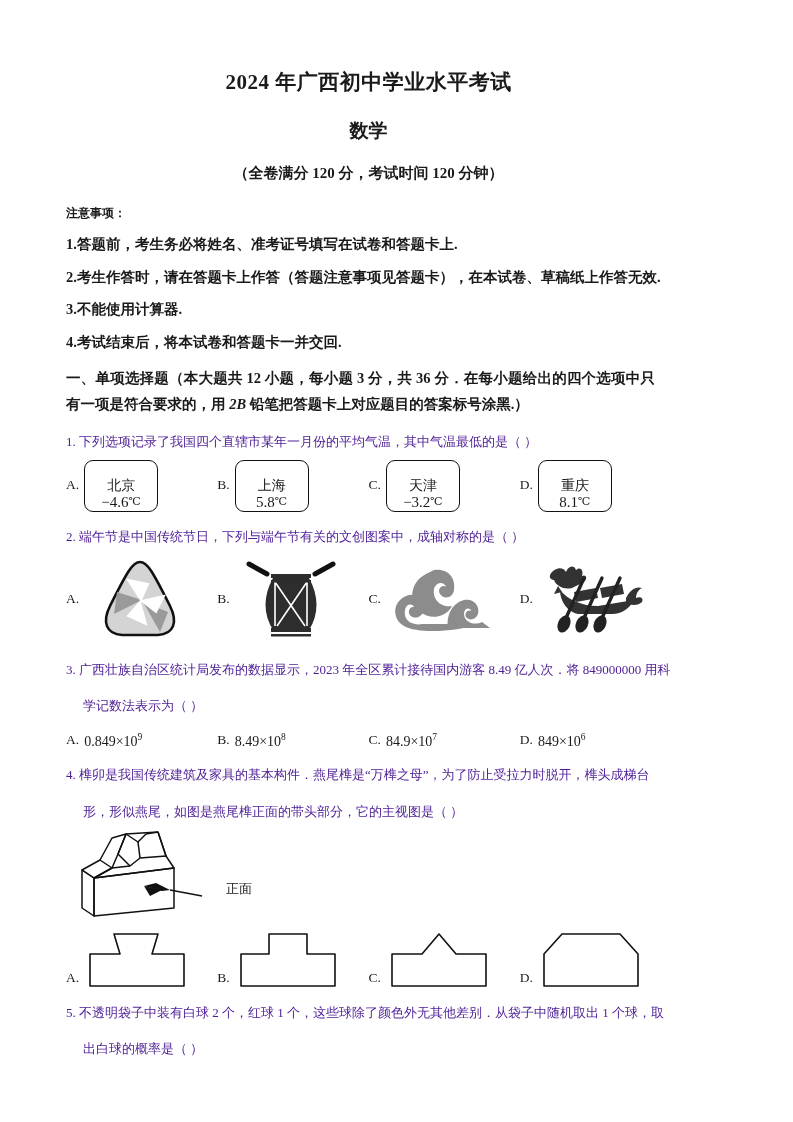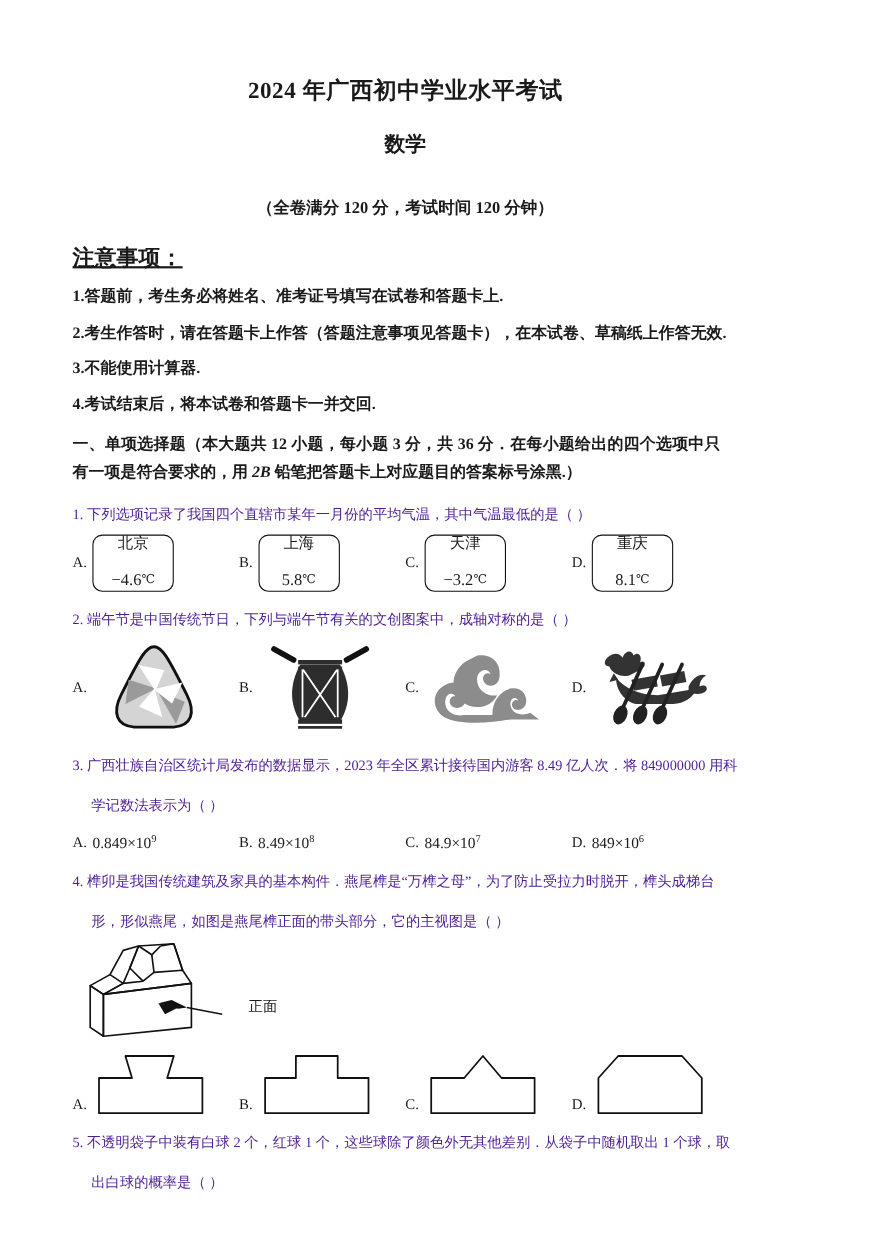--- a/index.html
+++ b/index.html
@@ -28,27 +28,26 @@
   .title-sub {
     text-align: center;
     font-size: 19px;
     font-weight: bold;
     margin: 22px 0 0 0;
   }
   .title-note {
     text-align: center;
     font-size: 15px;
     font-weight: bold;
-    margin: 36px 0 0 0;
+    margin: 20px 0 0 0;
   }
   .notice-head {
-    font-size: 20px;
+    font-size: 12px;
     font-weight: bold;
     margin: 22px 0 0 0;
-    text-decoration: underline;
   }
   .notice-item {
     font-size: 14.5px;
     font-weight: bold;
     margin: 13px 0 0 0;
     line-height: 1.35;
   }
   .section-head {
     font-size: 14.5px;
     font-weight: bold;
@@ -84,21 +83,21 @@
   .q1-row { margin-top: 6px; }
   .q1-opt { width: 168px; align-items: center; }
   .tcard {
     border: 1.6px solid #111;
     border-radius: 9px;
     width: 74px;
     height: 52px;
     display: flex;
     flex-direction: column;
     align-items: center;
-    justify-content: space-between;
+    justify-content: flex-end;
     line-height: 1.12;
   }
   .tcard .city { font-size: 14px; }
   .tcard .temp { font-size: 15px; white-space: nowrap; }
   .tcard .temp .deg { font-size: 11px; vertical-align: 2px; }
   
   .q2-row { margin-top: 4px; align-items: center; height: 92px; }
   .q2-opt { width: 168px; align-items: center; }
   .q2-opt .opt-label { padding-bottom: 0; }
   .pic { width: 112px; height: 86px; }

